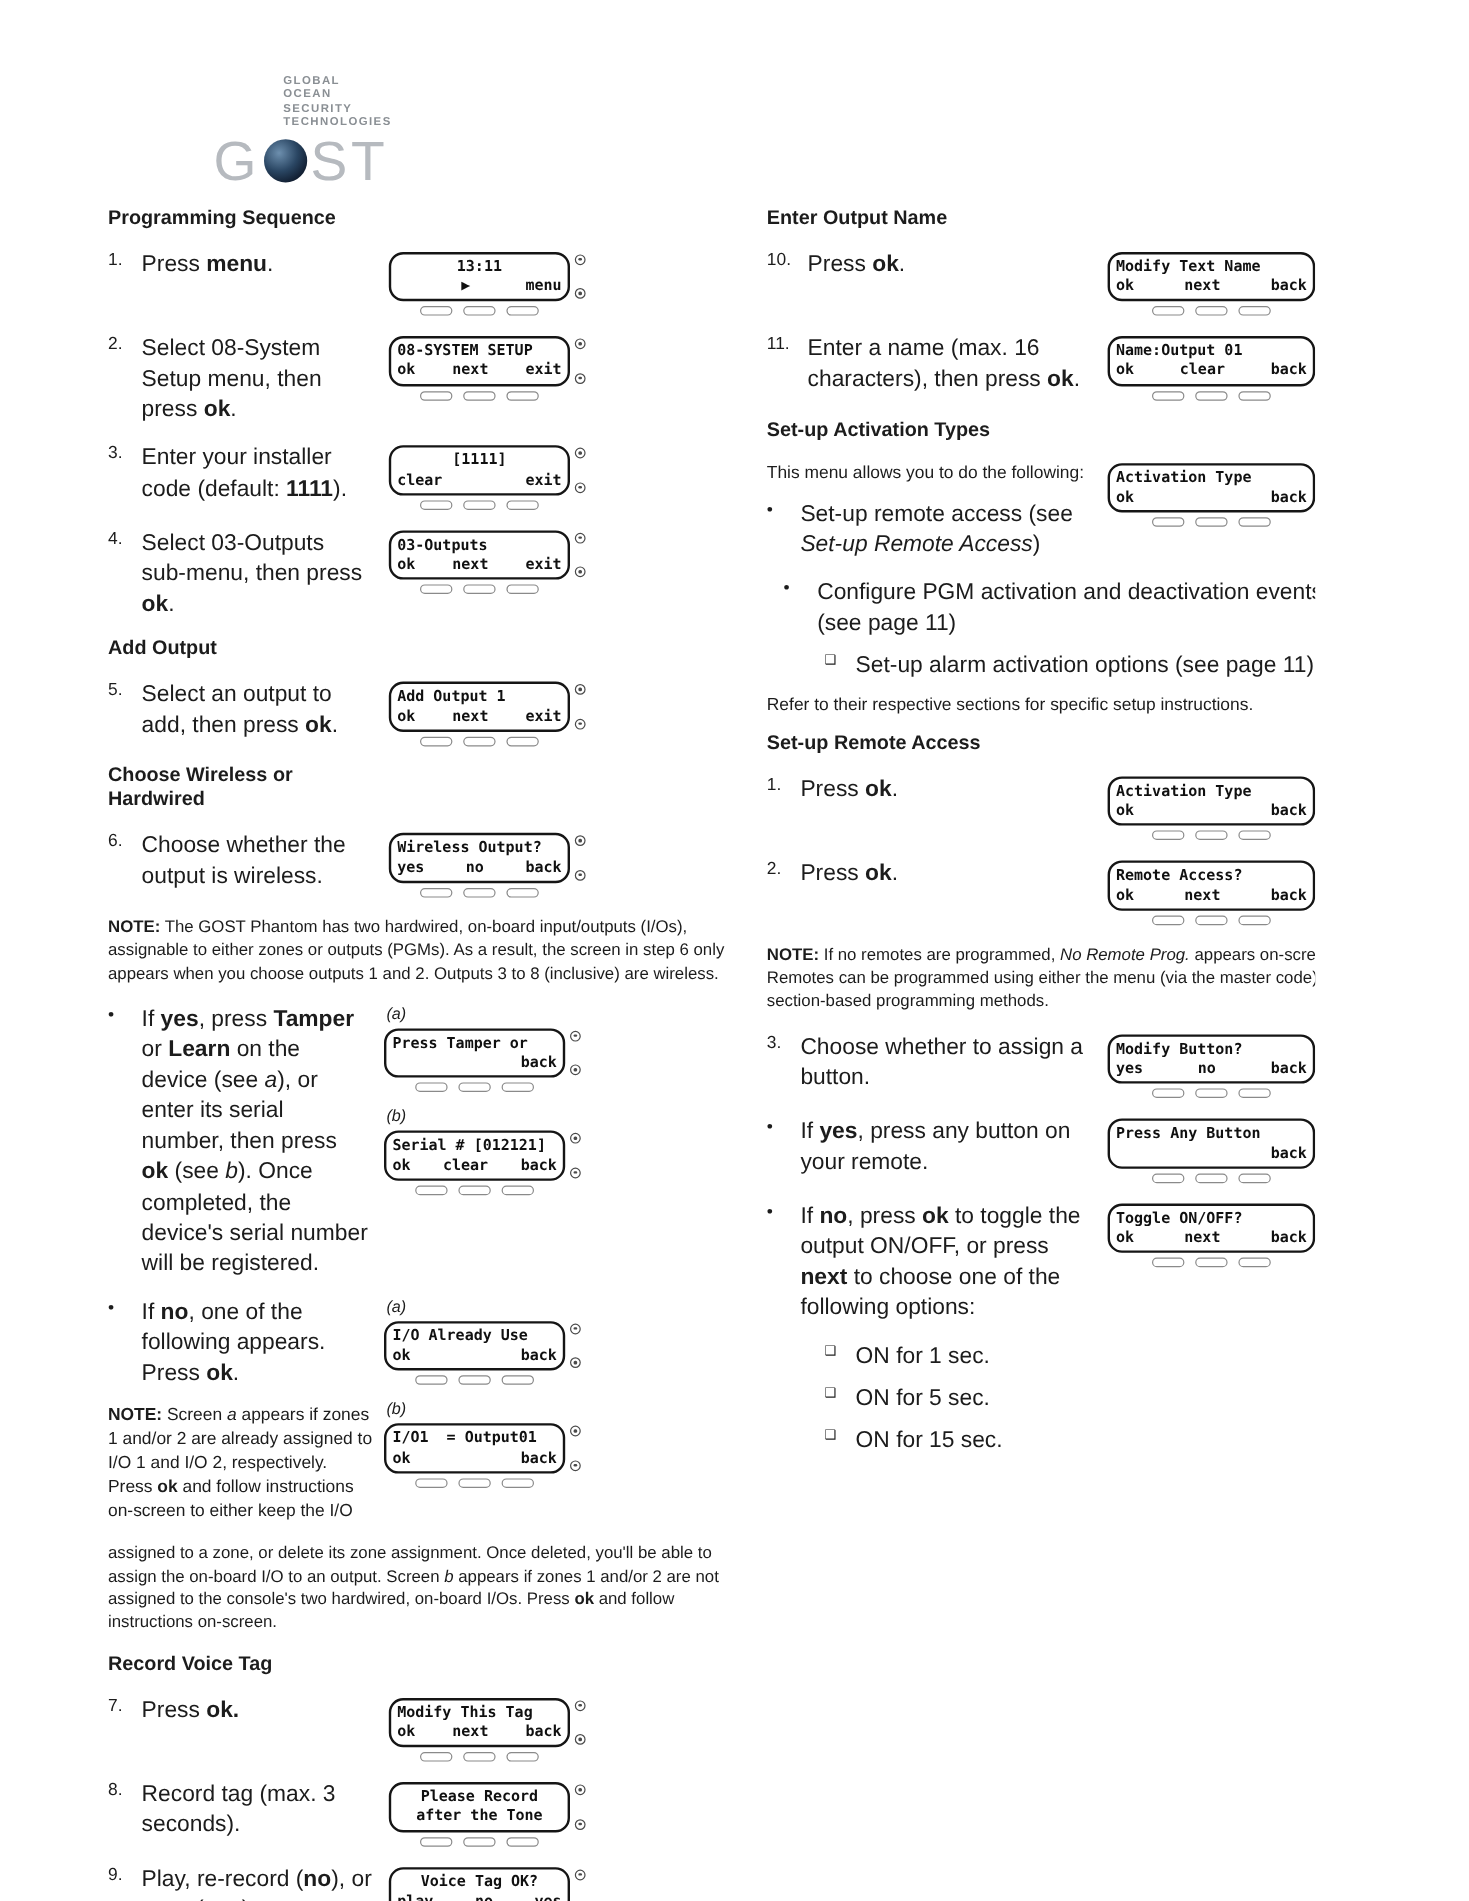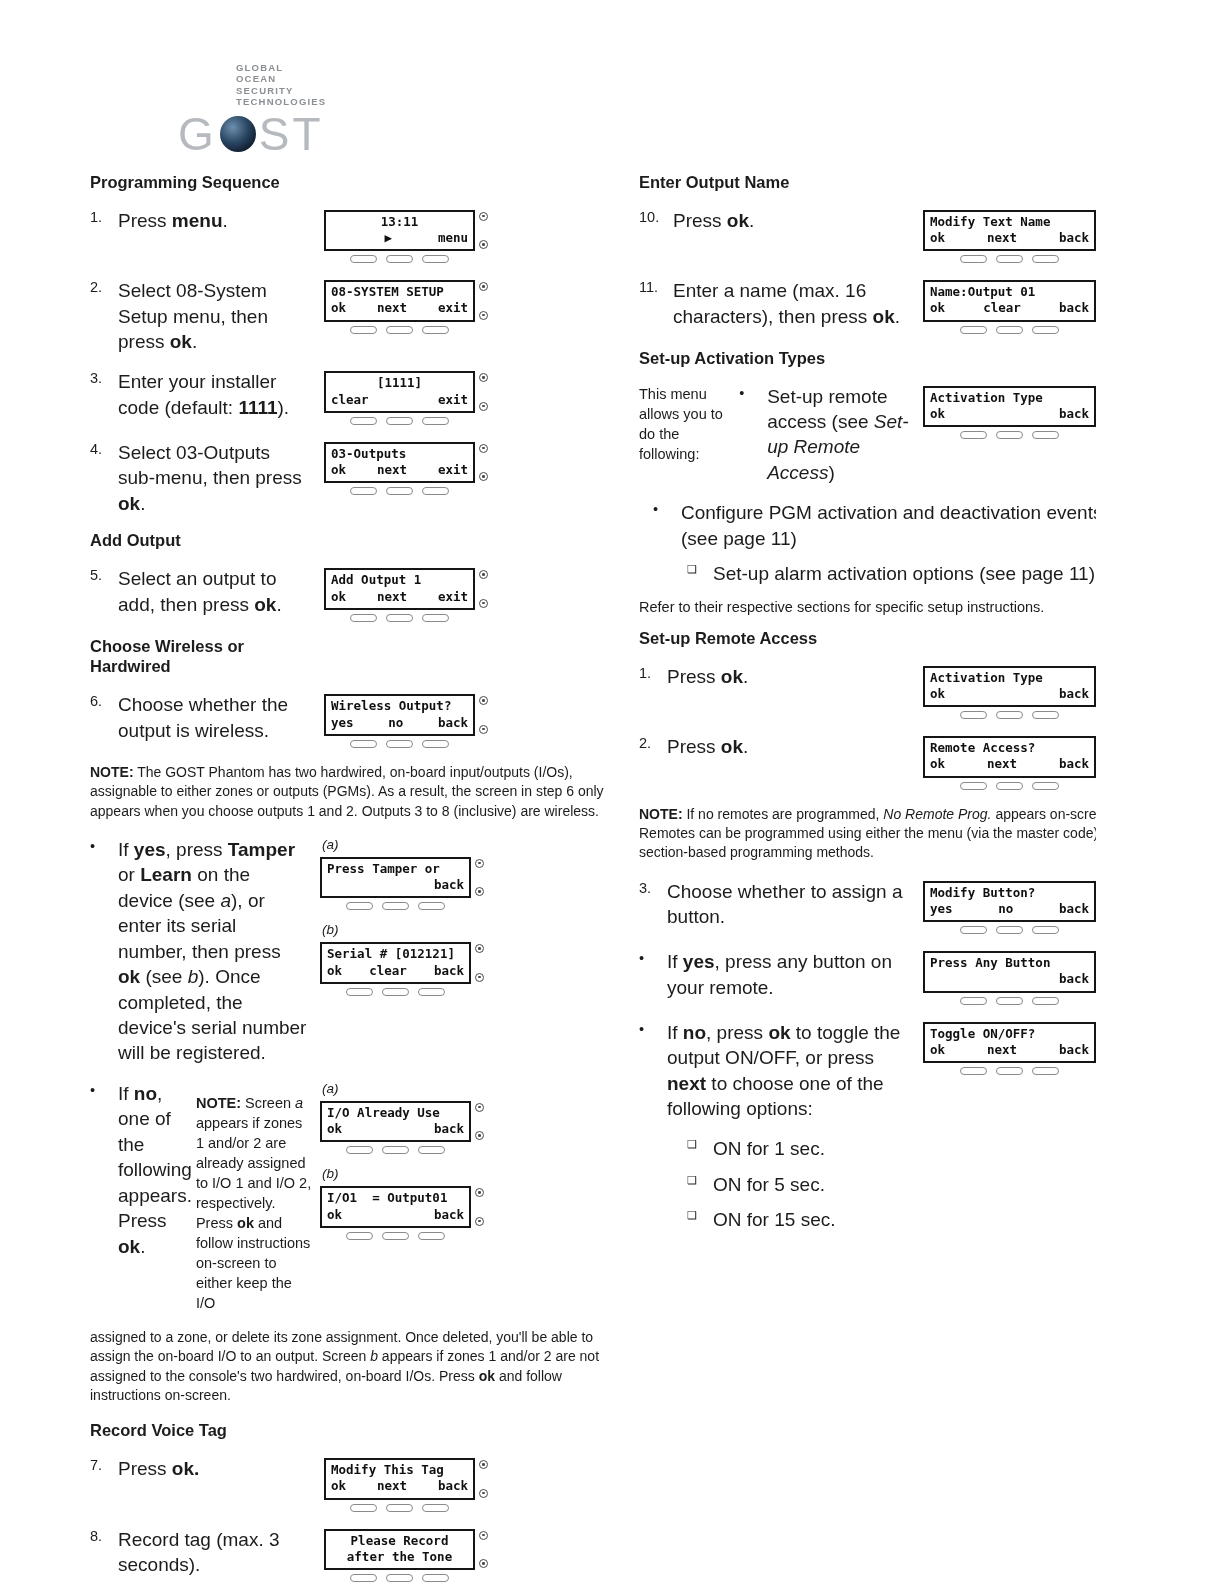--- a/index.html
+++ b/index.html
@@ -17,42 +17,42 @@
   .col.left{width:537px;flex:none}
   .col.right{width:505px;flex:none}
 
   .h2{font-size:16.5px;font-weight:bold;margin:2px 0 16px}
   .h2.sub{margin-top:10px}
   .h2.narrow{max-width:215px;line-height:1.2}
 
   .row{display:flex;align-items:flex-start;margin-bottom:15px;max-width:400px}
   .col.right .row{max-width:472px}
   .rtext{flex:1;display:flex;padding-right:8px;min-width:0}
-  .rtext.stack{flex-direction:row}
+  .rtext.stack{flex-direction:column}
   .inner-row{display:flex}
   .num{flex:none;width:28px;font-size:14.5px;line-height:1.34}
   .num.wide{width:34px}
   .txt{flex:1;font-size:19px;line-height:1.34;padding-right:4px}
   .note{font-size:14px;line-height:1.38;margin:2px 0 16px;max-width:537px}
   .note-inline{font-size:14.5px;line-height:1.38;margin-top:12px}
   .para{font-size:14.5px;line-height:1.38;margin-bottom:12px}
 
   .bullet-row{display:flex;margin-bottom:10px}
   .bullet-row.indent{padding-left:14px}
   .subbullet{display:flex;padding-left:48px;margin-bottom:10px}
   .sqmark{flex:none;width:26px;font-size:11px;line-height:1.6;color:#222}
 
   
   .lcd{display:block;width:166px;flex:none;margin-top:2px}
   .lcd.wide{width:188px}
   .lcdstack{width:170px;flex:none;display:flex;flex-direction:column}
   .ablabel{font-style:italic;font-size:13.5px;margin:0 0 3px 2px}
   .ablabel.later{margin-top:12px}
   .lcd-row{display:flex;align-items:stretch;gap:4px}
-  .lcd-box{flex:1;border:2px solid #151515;border-radius:0;background:#fff;padding:2px 5px 3px;font-family:"DejaVu Sans Mono",monospace;font-weight:bold;font-size:12.5px;line-height:1.3;color:#101010;min-height:40px}
+  .lcd-box{flex:1;border:2px solid #151515;border-radius:12px;background:#fff;padding:2px 5px 3px;font-family:"DejaVu Sans Mono",monospace;font-weight:bold;font-size:12.5px;line-height:1.3;color:#101010;min-height:40px}
   .l1{white-space:pre;overflow:hidden}
   .l1.ctr{text-align:center}
   .l2{display:flex;justify-content:space-between;white-space:pre}
   .l2 span{min-width:8px}
   .lcd-side{display:flex;flex-direction:column;justify-content:space-between;padding:2px 0;width:11px;flex:none}
   .spk{display:block;width:9px;height:9px;border:1.2px solid #4a4a4a;border-radius:50%;position:relative}
   .spk::after{content:"";position:absolute;left:2px;top:2px;width:2.5px;height:2.5px;border-radius:50%;background:#4a4a4a}
   .lcd-btns{display:flex;gap:9px;justify-content:center;margin-top:4px;padding-right:15px}
   .lcd-btn{width:27px;height:8px;border:1.2px solid #8a8a8a;border-radius:4px;background:#fff}
 

